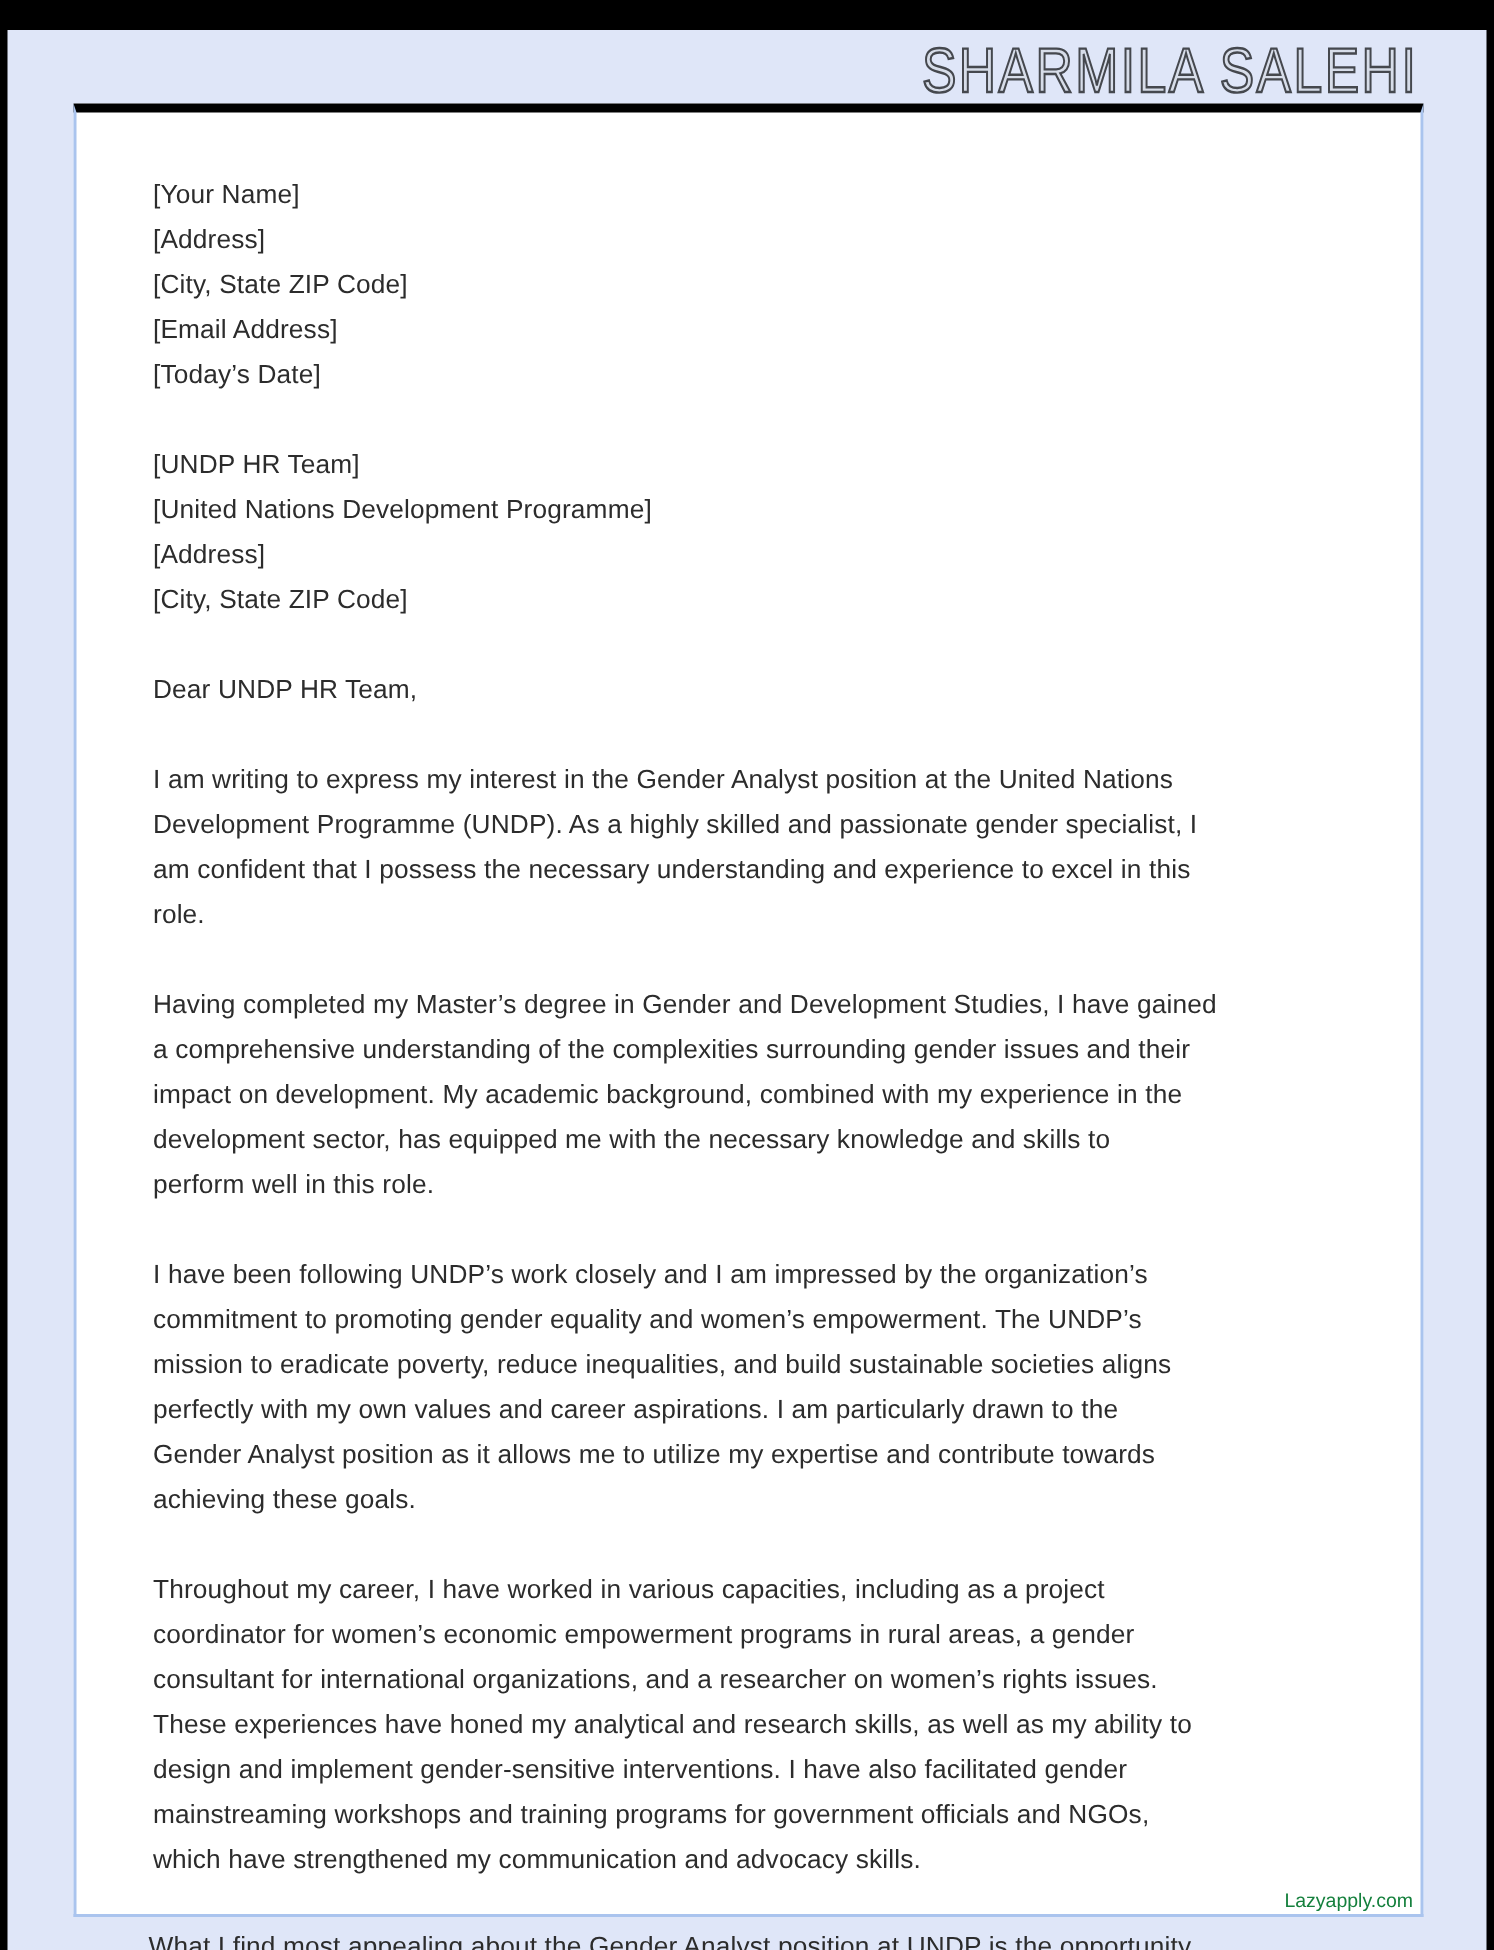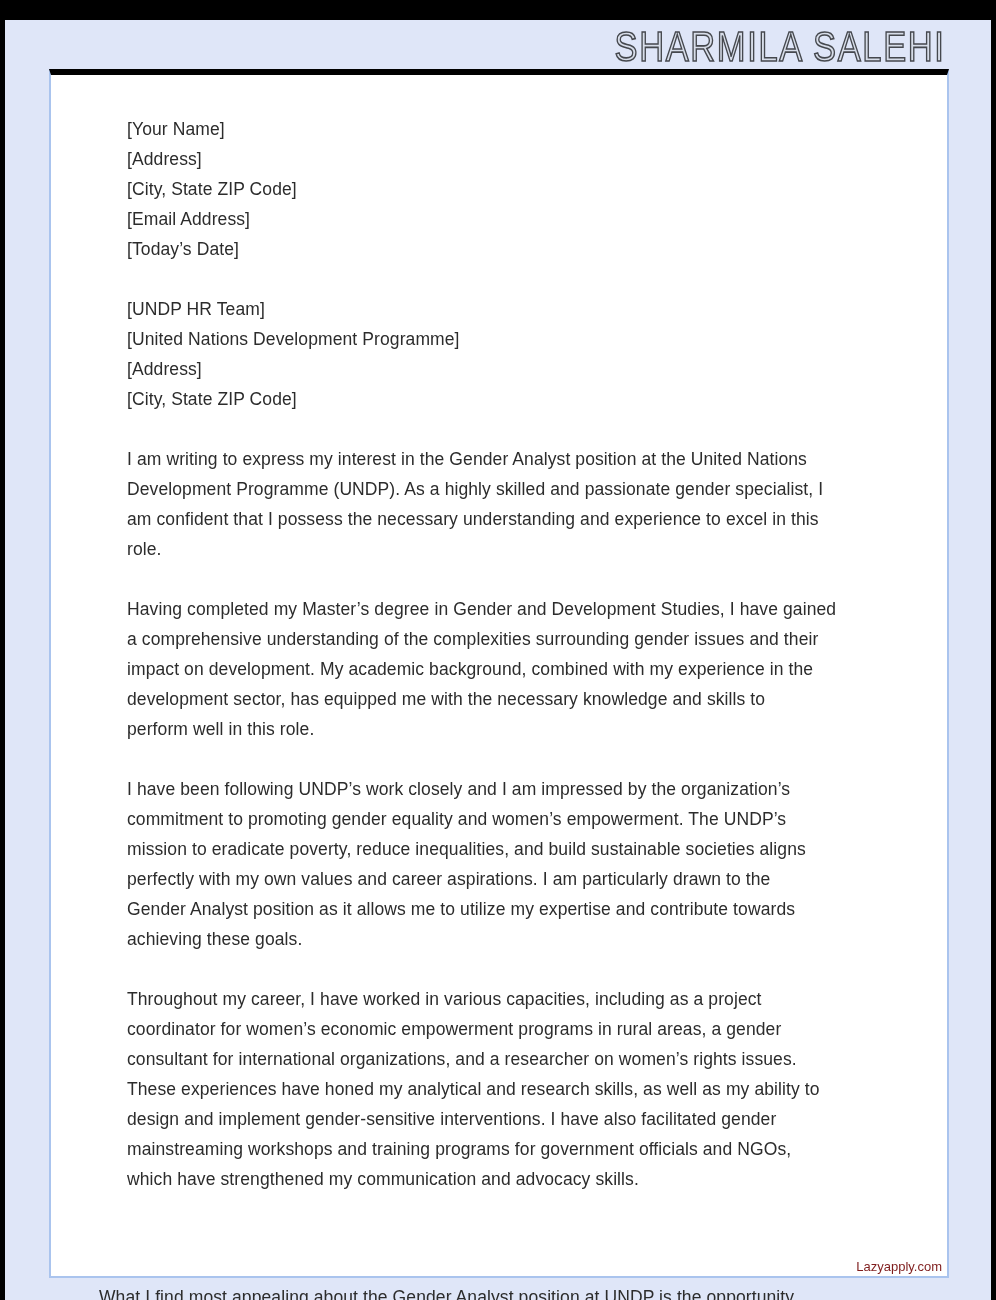--- a/index.html
+++ b/index.html
@@ -48,40 +48,40 @@
     background: #ffffff;
     border-top: 6px solid #000000;
     border-left: 2px solid #aac4ee;
     border-right: 2px solid #aac4ee;
     border-bottom: 2px solid #aac4ee;
   }
 
   .page-content {
     position: absolute;
     left: 0; top: 0; right: 0; bottom: 0;
-    padding: 39px 38px 0 76px;
+    padding: 39px 38px 0 51px;
   }
 
   .textblock {
     font-size: 17.5px;
     line-height: 30px;
     color: #2c2c2c;
     letter-spacing: 0.1px;
     white-space: pre-line;
     width: 822px;
     margin-bottom: 30px;
   }
 
   .watermark {
     position: absolute;
     right: 5px;
     bottom: 1px;
     font-size: 13px;
     line-height: 16px;
-    color: #7f1d1d;
+    color: #15803d;
     text-decoration: none;
   }
 
   
   .continuation-line {
     position: absolute;
     left: 94px;
     top: 1262px;
     font-size: 17.5px;
     line-height: 30px;
@@ -105,20 +105,21 @@
 [Address]
 [City, State ZIP Code]
 [Email Address]
 [Today’s Date]</div>
 
         <div class="textblock">[UNDP HR Team]
 [United Nations Development Programme]
 [Address]
 [City, State ZIP Code]</div>
 
+        <div class="textblock">Dear UNDP HR Team,</div>
 
         <div class="textblock">I am writing to express my interest in the Gender Analyst position at the United Nations
 Development Programme (UNDP). As a highly skilled and passionate gender specialist, I
 am confident that I possess the necessary understanding and experience to excel in this
 role.</div>
 
         <div class="textblock">Having completed my Master’s degree in Gender and Development Studies, I have gained
 a comprehensive understanding of the complexities surrounding gender issues and their
 impact on development. My academic background, combined with my experience in the
 development sector, has equipped me with the necessary knowledge and skills to

